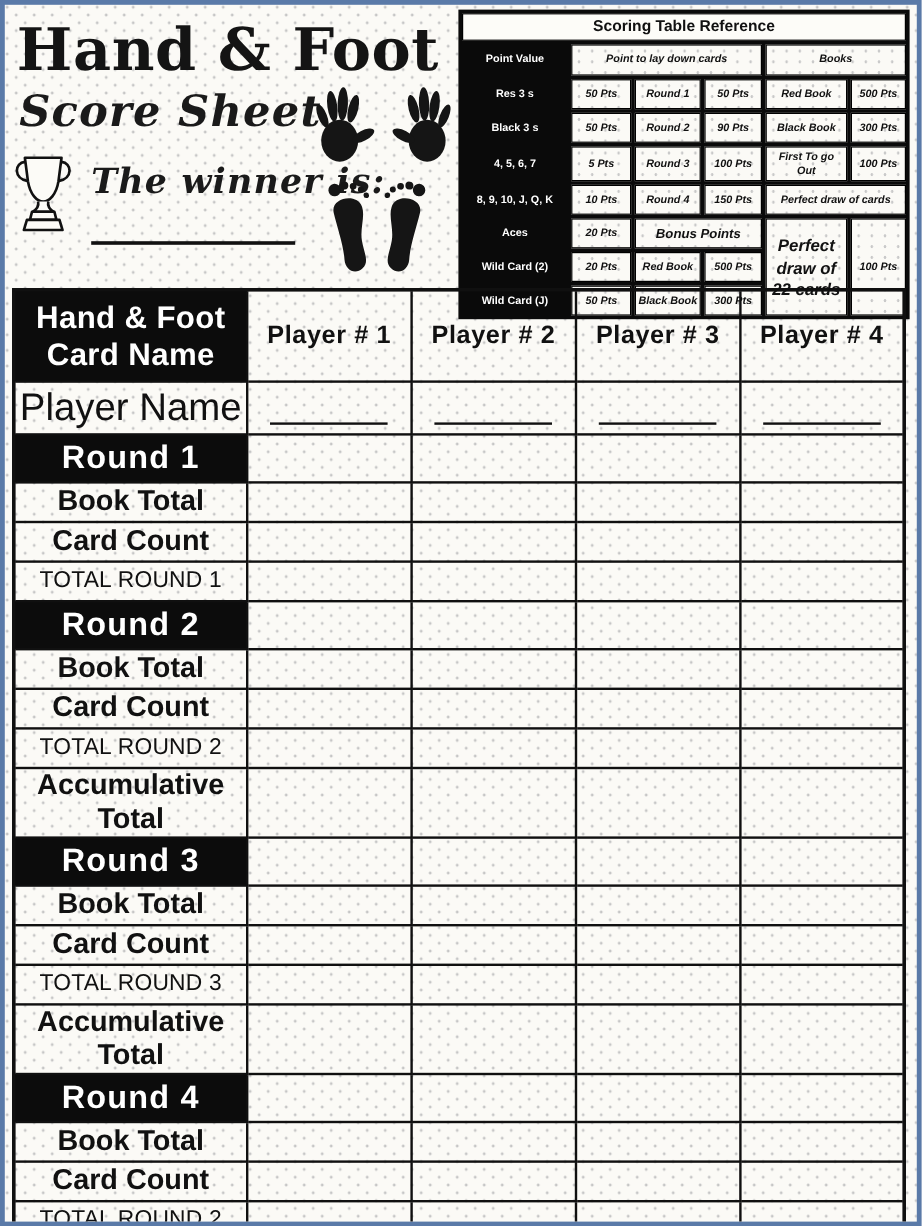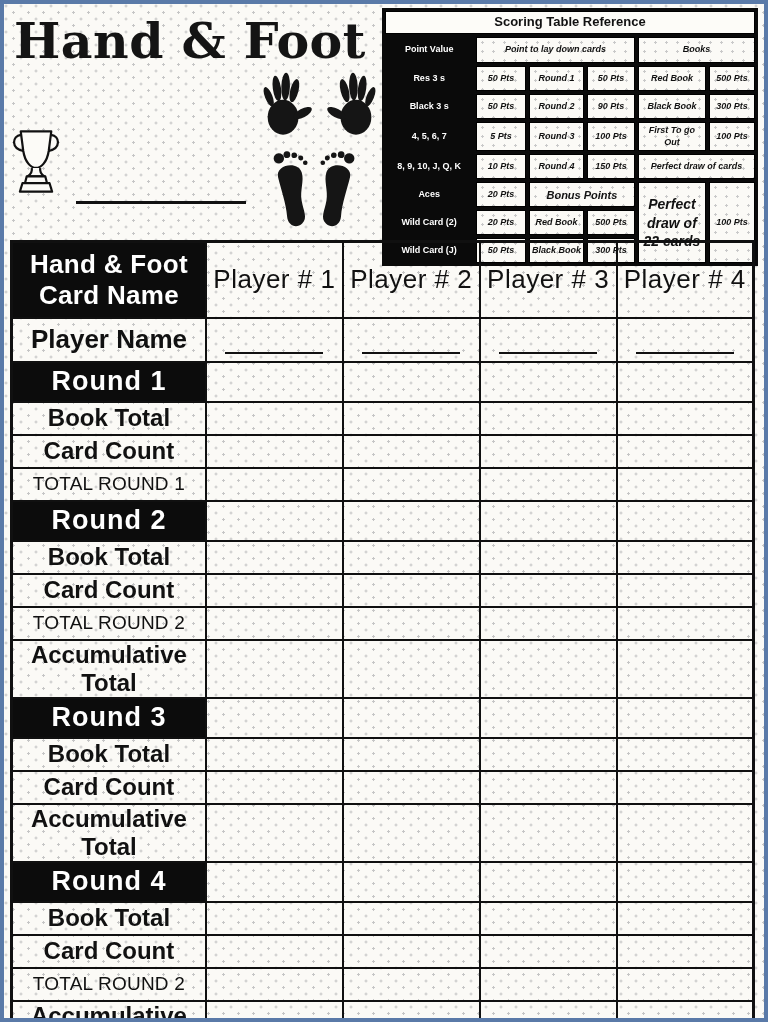--- a/index.html
+++ b/index.html
@@ -64,52 +64,54 @@
 
   
   .main-wrap { position: absolute; left: 6px; top: 236px; width: 745px; }
   table.main {
     border-collapse: collapse; width: 745px; table-layout: fixed;
     border: 3px solid #101010;
   }
   .main td { border: 2.4px solid #101010; text-align: center; vertical-align: middle; }
   .main td.dark { background: #0c0c0c; color: #fff; }
   .corner-cell { font-weight: 800; font-size: 26px; line-height: 1.18; letter-spacing: 0.3px; }
-  .player-h { font-weight: 400; font-size: 26px; letter-spacing: 0.5px; }
-  .pname { font-weight: 700; font-size: 26px; }
+  .player-h { font-weight: 700; font-size: 21px; letter-spacing: 0.5px; }
+  .pname { font-weight: 400; font-size: 32px; }
   .round-cell { font-weight: 800; font-size: 27px; letter-spacing: 1px; }
   .lbl { font-weight: 700; font-size: 24px; }
   .tlbl { font-weight: 400; font-size: 19px; letter-spacing: 0.2px; }
   tr.h-header { height: 76px; }
   tr.h-name { height: 44px; }
   tr.h-round { height: 40px; }
   tr.h-data { height: 33px; }
   td.name-cell { vertical-align: bottom; }
   .write-line { width: 98px; margin: 0 auto 7px auto; border-bottom: 2.6px solid #111; height: 20px; }
 </style>
 </head>
 <body>
 
 <div class="page">
 
   <div class="hdr">
 
     <div class="main-title">Hand &amp; Foot</div>
+    <div class="sub-title script">Score Sheet</div>
 
     <svg class="trophy" viewBox="0 0 66 86">
       <g stroke="#111" stroke-width="2.6" fill="#fcfbf7" stroke-linejoin="round">
         <path d="M15 7 h36 l-3 23 c-2 13 -9 20 -15 20 c-6 0 -13 -7 -15 -20 z"></path>
         <path d="M15 11 c-10 1 -12 16 3 19" fill="none"></path>
         <path d="M51 11 c10 1 12 16 -3 19" fill="none"></path>
         <path d="M28 50 c1 5 -2 8 -5 10 h20 c-3 -2 -6 -5 -5 -10"></path>
         <path d="M22 60 h22 l2 8 h-26 z"></path>
         <path d="M17 68 h32 l3 10 h-38 z"></path>
       </g>
     </svg>
 
+    <div class="winner-label script">The winner is:</div>
     <div class="winner-line"></div>
 
     <svg class="hands" viewBox="0 0 130 76">
       <defs>
         <g id="hand" fill="#151515">
           <ellipse cx="0" cy="24" rx="15" ry="17"></ellipse>
           <ellipse cx="-14" cy="4" rx="3.6" ry="10" transform="rotate(-22 -14 4)"></ellipse>
           <ellipse cx="-6" cy="-4" rx="4" ry="12.5" transform="rotate(-8 -6 -4)"></ellipse>
           <ellipse cx="2.5" cy="-6" rx="4.2" ry="13.5" transform="rotate(2 2.5 -6)"></ellipse>
           <ellipse cx="11" cy="-2" rx="4" ry="11.5" transform="rotate(14 11 -2)"></ellipse>
@@ -327,20 +329,27 @@
             <td></td>
       </tr>
       <tr class="h-data">
         <td class="lbl">Card Count</td>
         <td></td>
             <td></td>
             <td></td>
             <td></td>
       </tr>
       <tr class="h-data">
+        <td class="tlbl">TOTAL ROUND 3</td>
+        <td></td>
+            <td></td>
+            <td></td>
+            <td></td>
+      </tr>
+      <tr class="h-data">
         <td class="lbl">Accumulative Total</td>
         <td></td>
             <td></td>
             <td></td>
             <td></td>
       </tr>
 
       <tr class="h-round">
         <td class="dark round-cell">Round 4</td>
         <td></td>

